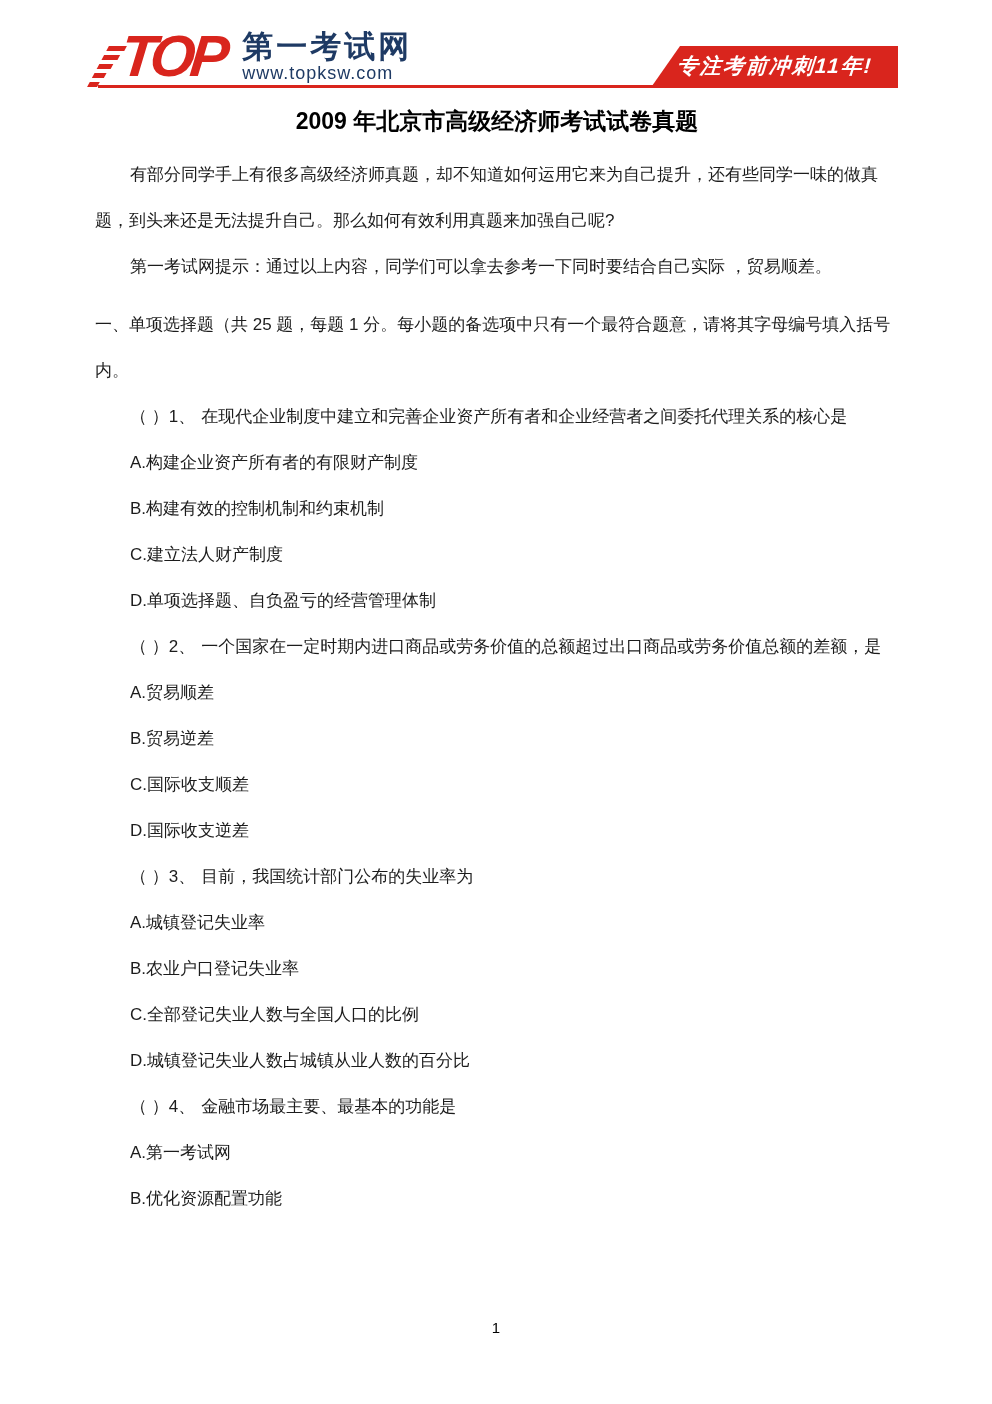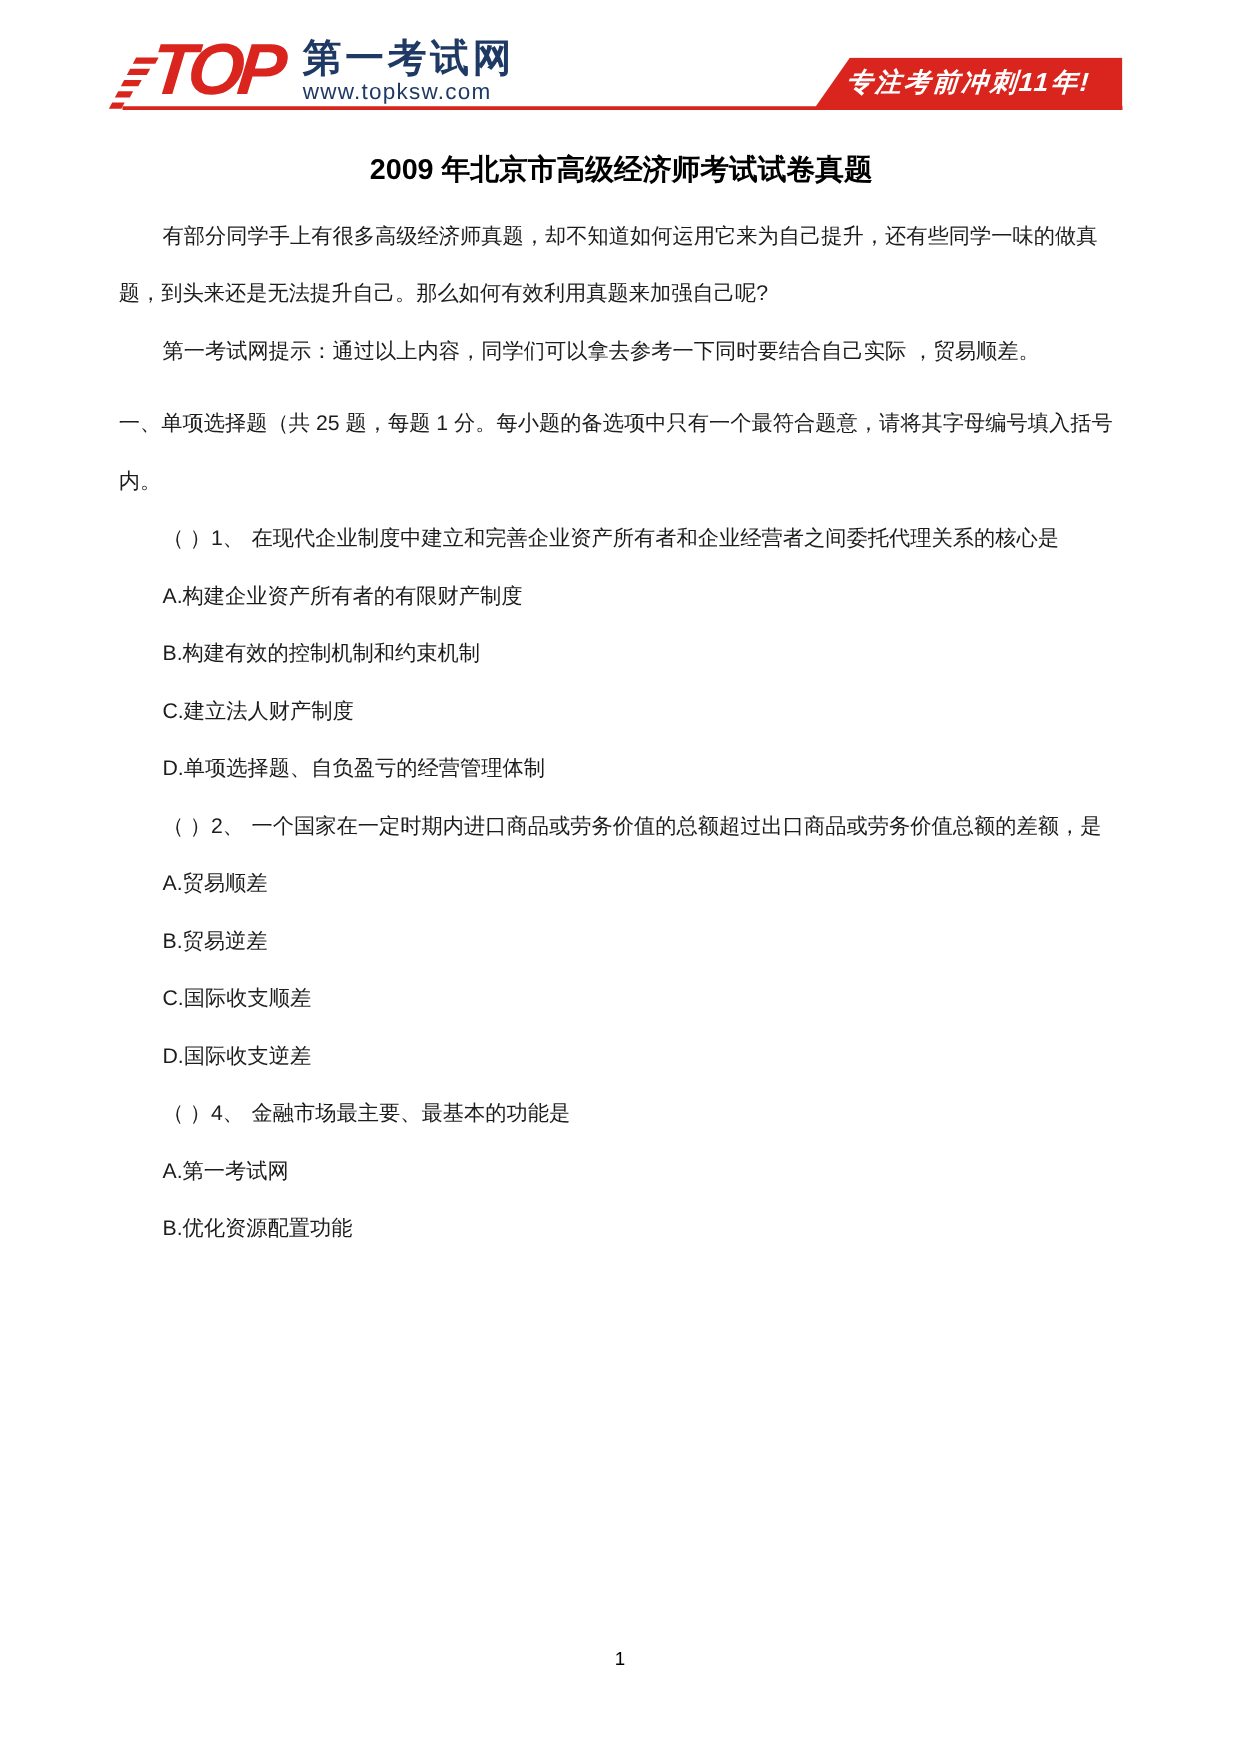--- a/index.html
+++ b/index.html
@@ -40,21 +40,21 @@
     transform:skewX(-4deg);
   }
   .rule { position:absolute; left:98px; top:85px; width:800px; height:3px; background:var(--red); }
 
   
   .content {
     position:absolute; left:95px; top:104px; width:804px;
     font-size:17px; line-height:46px;
   }
   .doc-title {
-    margin:14px 0 14px 0; font-size:23px; line-height:34px;
+    margin:0 0 14px 0; font-size:23px; line-height:34px;
     font-weight:bold; text-align:center; color:#000;
   }
   .content p { margin:0; }
   .indent { text-indent:35px; }
   .section-heading { margin-top:12px !important; }
   .q-line { text-indent:35px; }
   .q-prefix { margin-right:6px; }
   .option { padding-left:35px; }
 
   
@@ -106,20 +106,27 @@
     </div>
 
     <div class="question">
       <p class="q-line"><span class="q-prefix">（ ）2、</span><span>一个国家在一定时期内进口商品或劳务价值的总额超过出口商品或劳务价值总额的差额，是</span></p>
       <p class="option">A.贸易顺差</p>
       <p class="option">B.贸易逆差</p>
       <p class="option">C.国际收支顺差</p>
       <p class="option">D.国际收支逆差</p>
     </div>
 
+    <div class="question">
+      <p class="q-line"><span class="q-prefix">（ ）3、</span><span>目前，我国统计部门公布的失业率为</span></p>
+      <p class="option">A.城镇登记失业率</p>
+      <p class="option">B.农业户口登记失业率</p>
+      <p class="option">C.全部登记失业人数与全国人口的比例</p>
+      <p class="option">D.城镇登记失业人数占城镇从业人数的百分比</p>
+    </div>
 
     <div class="question">
       <p class="q-line"><span class="q-prefix">（ ）4、</span><span>金融市场最主要、最基本的功能是</span></p>
       <p class="option">A.第一考试网</p>
       <p class="option">B.优化资源配置功能</p>
     </div>
   </div>
 
   <div class="page-number">1</div>
 

